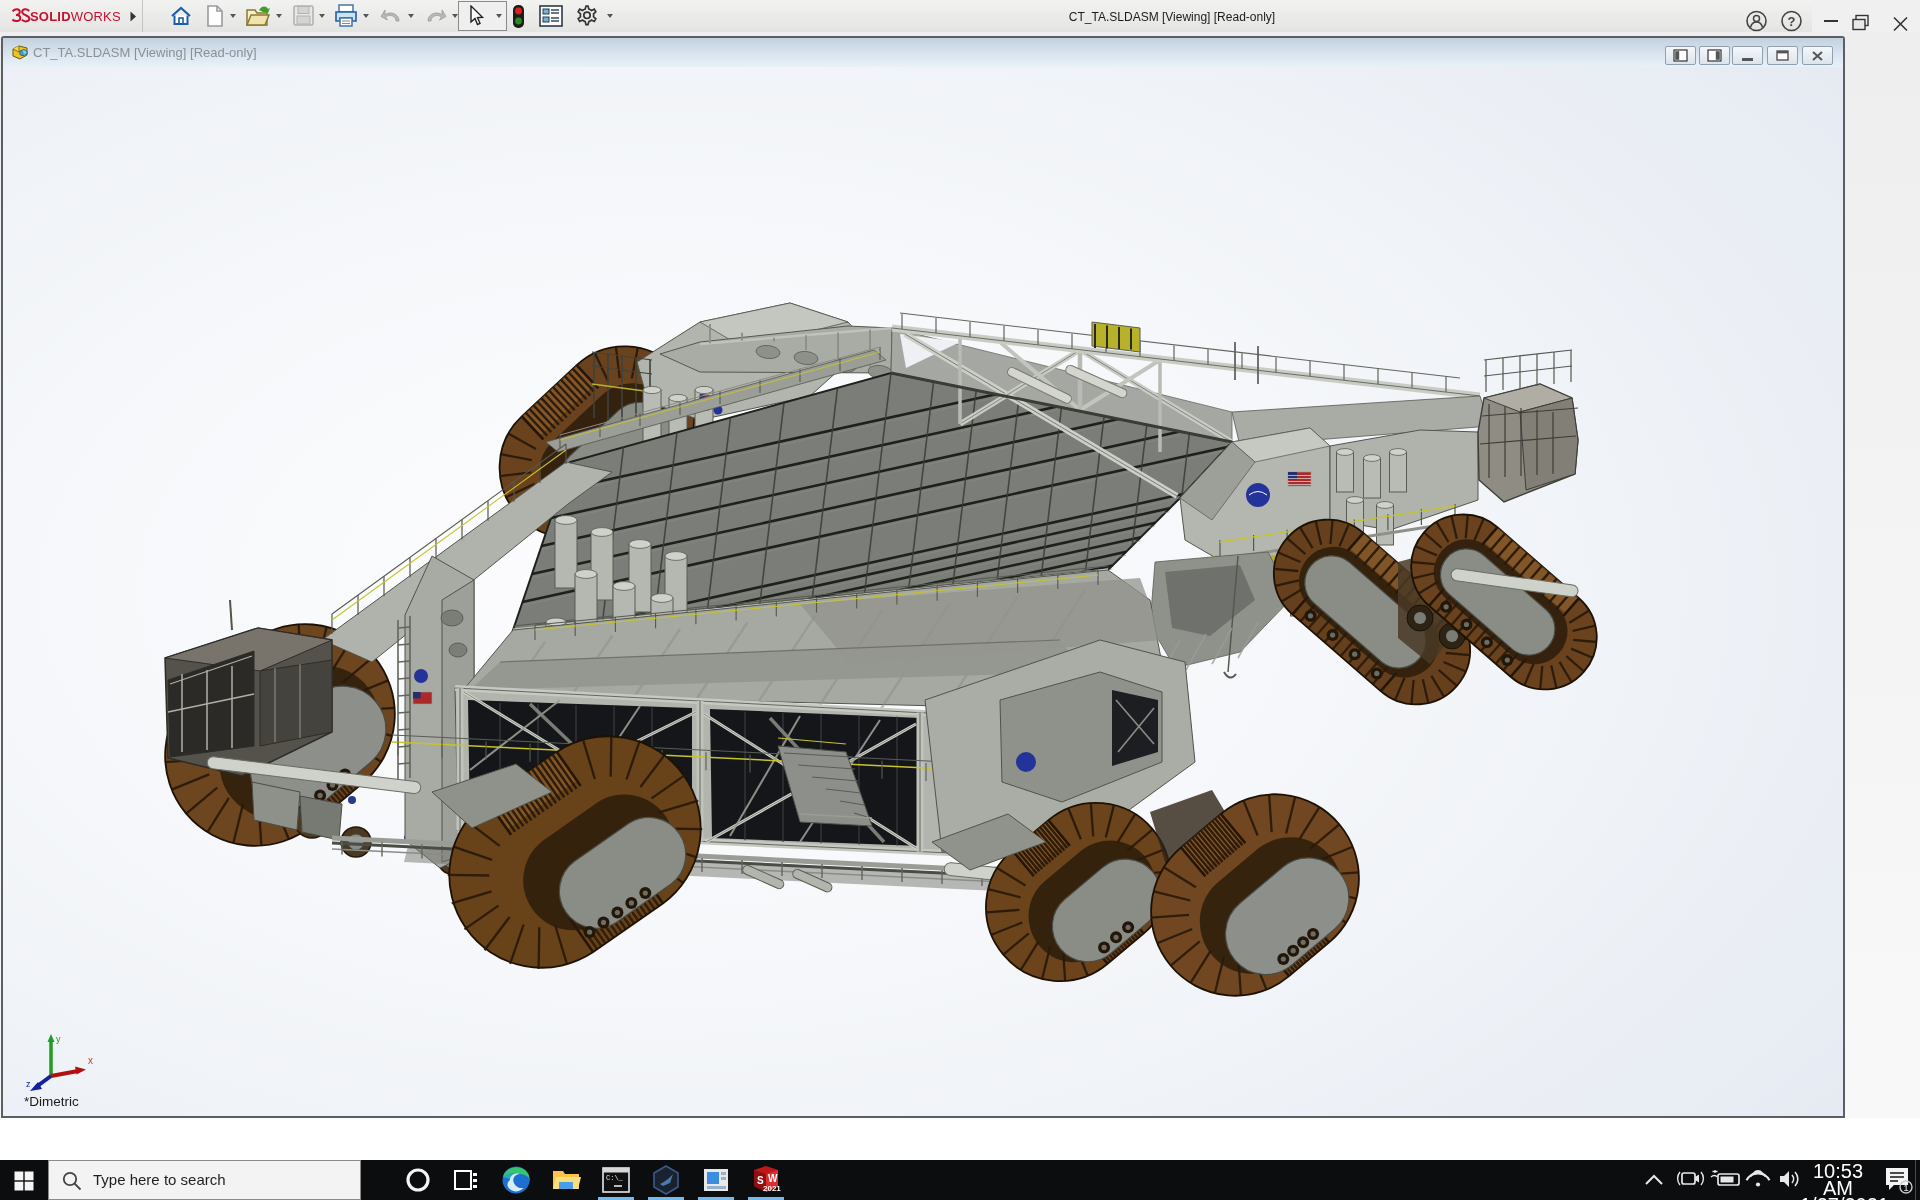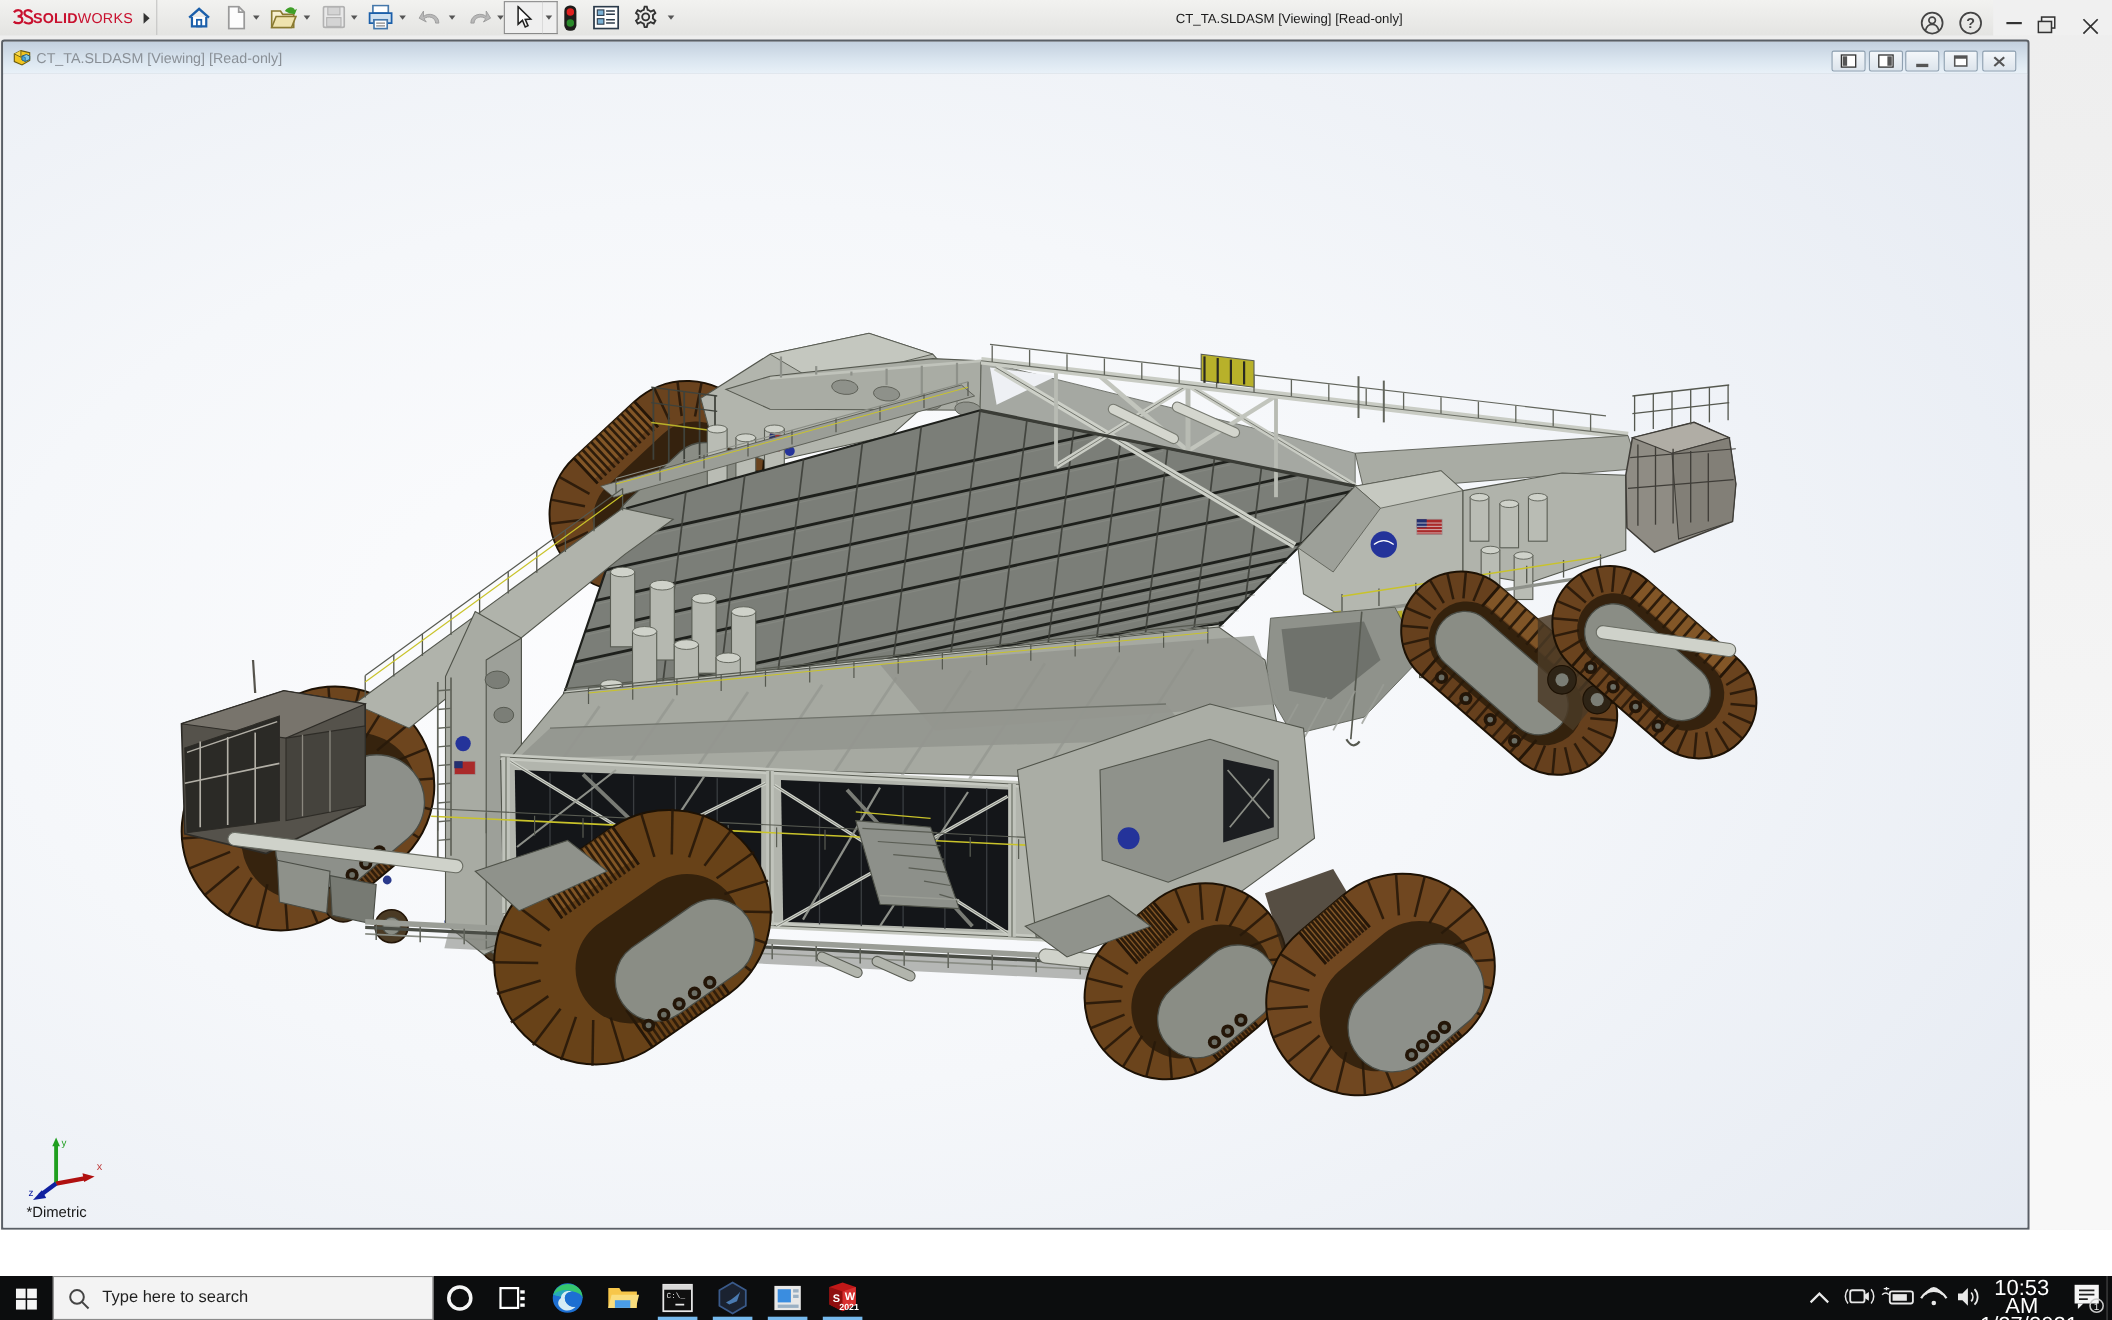--- a/index.html
+++ b/index.html
@@ -23,21 +23,21 @@
     background:linear-gradient(#c3d0de,#dbe6f0 60%,#e9f1f8);border-bottom:1px solid #aab6c2;}
   #doctitle .txt{position:absolute;left:30px;top:7px;font-size:13px;color:#8a9097;}
   .dwb{position:absolute;top:8px;width:31px;height:19px;background:linear-gradient(#f4f7fa,#dce4ec);
     border:1px solid #8fa0b0;border-radius:2px;box-sizing:border-box;}
   #viewport{position:absolute;left:0;top:29px;width:1840px;height:1049px;
     background:radial-gradient(ellipse 1500px 900px at 36% 50%, #fdfdfe 0%, #f5f7fa 45%, #e5eaf2 100%);}
   
   #statusbar{position:absolute;left:0;top:1118px;width:1920px;height:42px;background:#ffffff;}
   
   #taskbar{position:absolute;left:0;top:1160px;width:1920px;height:40px;background:#0c0d0e;}
-  #search{position:absolute;left:48px;top:1160px;width:346px;height:40px;background:#f3f3f3;
+  #search{position:absolute;left:48px;top:1160px;width:313px;height:40px;background:#f3f3f3;
     border:1px solid #8a8a8a;box-sizing:border-box;}
   #search .stx{position:absolute;left:44px;top:10px;font-size:15px;color:#1f1f1f;}
   .tbicon{position:absolute;top:1160px;width:40px;height:40px;}
   .runline{position:absolute;top:1197px;height:3px;background:#76b9ed;}
   #tray{position:absolute;top:1160px;color:#fff;}
   #clock{position:absolute;left:1800px;top:1163px;width:76px;color:#fff;font-size:20px;text-align:center;line-height:17px;}
 </style>
 </head>
 <body>
 <div id="app">

